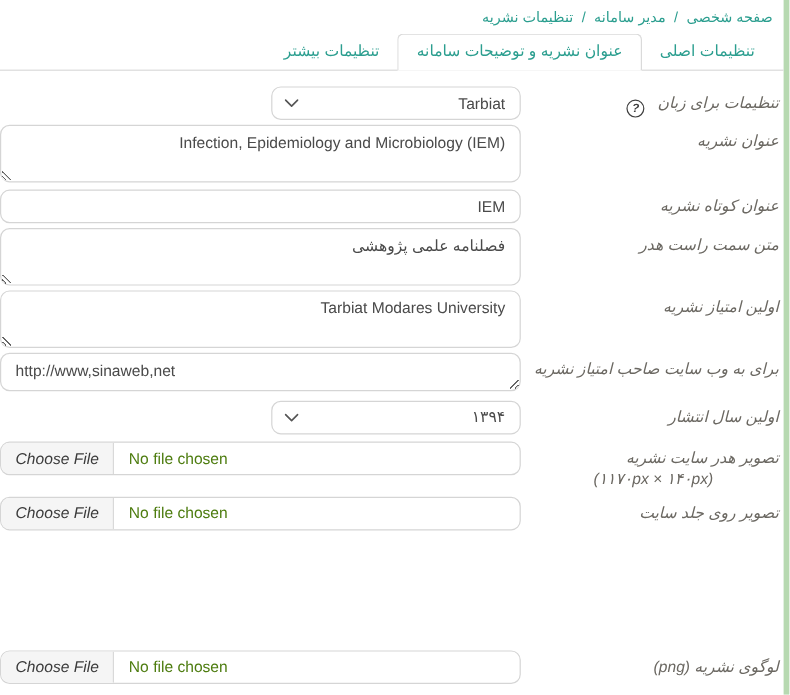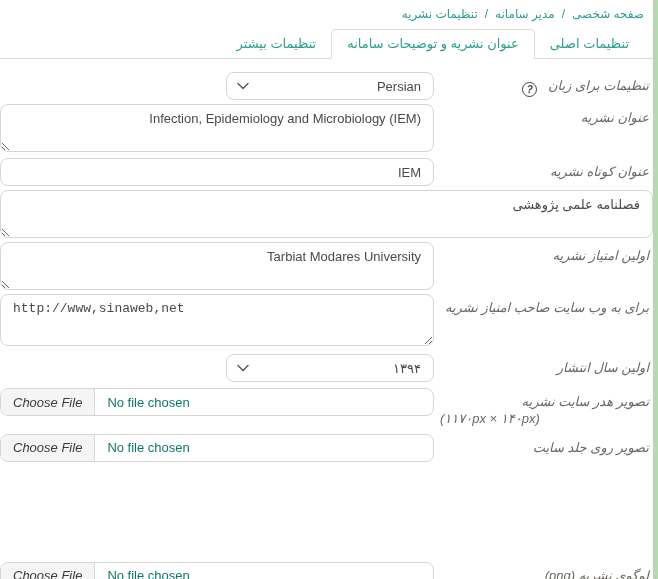--- a/index.html
+++ b/index.html
@@ -76,41 +76,41 @@
     width: 100%;
     border: 1px solid #d5d5d5; border-radius: 8px;
     font-family: "Liberation Sans", "DejaVu Sans", sans-serif;
     font-size: 13px; color: #4a4a4a;
     padding: 6px 12px;
     outline: none; background: #fff;
   }
   textarea { resize: both; overflow: auto; }
   input[type="text"] { height: 28px; }
   .ta-48 { height: 48px; }
-  .ta-40 { height: 52px; font-family: Liberation Mono, monospace; }
+  .ta-40 { height: 32px; }
   .filebox {
     width: 100%; height: 28px;
     border: 1px solid #d5d5d5; border-radius: 8px;
     background: #fff; overflow: hidden;
     display: flex; align-items: stretch;
     cursor: pointer;
   }
   .filebtn {
     display: flex; align-items: center;
     padding: 0 12px;
     background: #f5f5f5;
     border-right: 1px solid #d9d9d9;
     font-size: 13px; color: #3b3b3b;
     white-space: nowrap;
     font-style: italic;
   }
   .filestatus {
     display: flex; align-items: center;
     padding: 0 12px;
-    font-size: 13px; color: #0f766e;
+    font-size: 13px; color: #4d7c0f;
     white-space: nowrap;
   }
   .mb4 { margin-bottom: 4px; }
   .mb6 { margin-bottom: 6px; }
   .mb8 { margin-bottom: 8px; }
   .spacer-tall { height: 100px; }
 </style>
 </head>
 <body>
 
@@ -132,21 +132,21 @@
 
 <div class="form">
 
   <div class="row mb4">
     <div class="label-cell">
       <span>تنظیمات برای زبان</span>
       <span class="help-icon">?</span>
     </div>
     <div class="control-cell">
       <div class="select-box">
-        <span class="value">Persian</span>
+        <span class="value">Tarbiat</span>
         <span class="chev">
           <svg width="12" height="8" viewBox="0 0 12 8">
               <path d="M1 1.5l5 5 5-5" fill="none" stroke="#555" stroke-width="1.4" stroke-linecap="round" stroke-linejoin="round"></path>
             </svg>
         </span>
       </div>
     </div>
   </div>
 
   <div class="row mb6">
@@ -157,20 +157,21 @@
   </div>
 
   <div class="row mb4">
     <div class="label-cell">عنوان کوتاه نشریه</div>
     <div class="control-cell">
       <input type="text" value="IEM" style="">
     </div>
   </div>
 
   <div class="row mb4">
+    <div class="label-cell">متن سمت راست هدر</div>
     <div class="control-cell">
       <textarea class="ta-48" style="">فصلنامه علمی پژوهشی</textarea>
     </div>
   </div>
 
   <div class="row mb4">
     <div class="label-cell">اولین امتیاز نشریه</div>
     <div class="control-cell">
       <textarea class="ta-48" style="">Tarbiat Modares University</textarea>
     </div>
@@ -193,21 +194,21 @@
               <path d="M1 1.5l5 5 5-5" fill="none" stroke="#555" stroke-width="1.4" stroke-linecap="round" stroke-linejoin="round"></path>
             </svg>
         </span>
       </div>
     </div>
   </div>
 
   <div class="row mb6">
     <div class="label-cell">
       <span>تصویر هدر سایت نشریه</span>
-      <span class="label-line2" dir="ltr" style="text-align:left">(۱۱۷۰px × ۱۴۰px)</span>
+      <span class="label-line2" dir="ltr" style="text-align:center">(۱۱۷۰px × ۱۴۰px)</span>
     </div>
     <div class="control-cell">
       <div class="filebox" dir="ltr">
         <span class="filebtn">Choose File</span>
         <span class="filestatus">No file chosen</span>
       </div>
     </div>
   </div>
 
   <div class="row">

